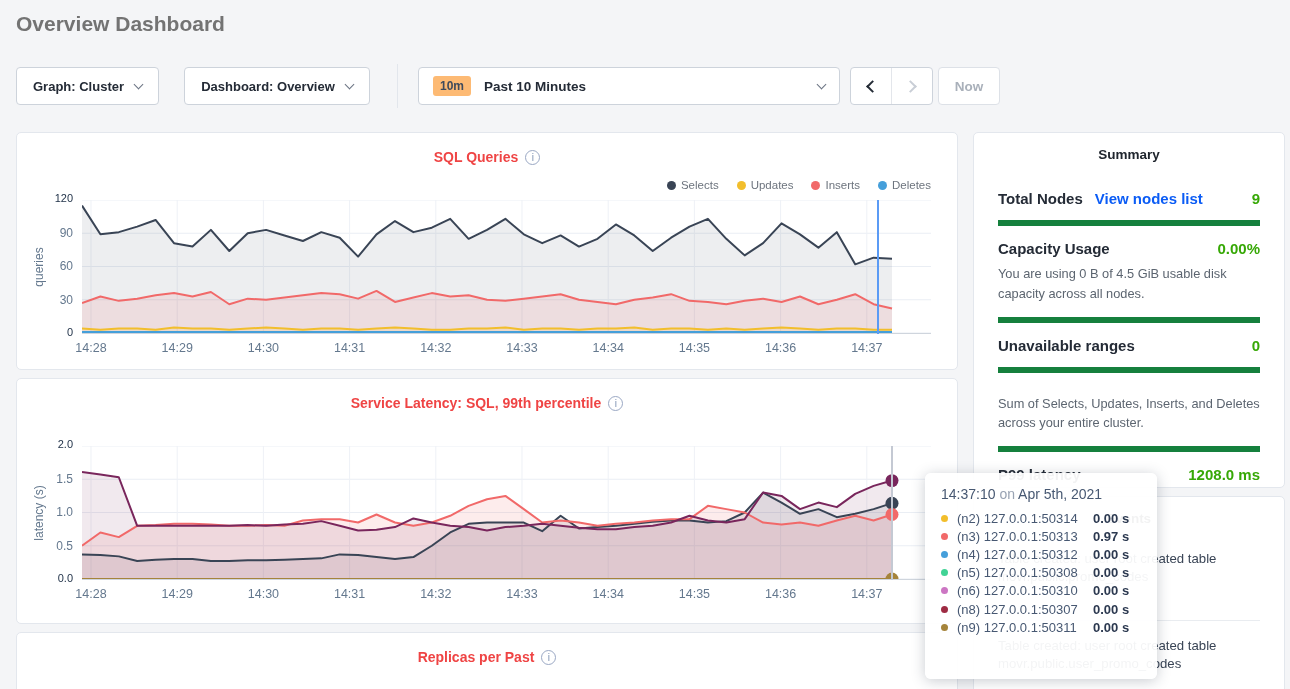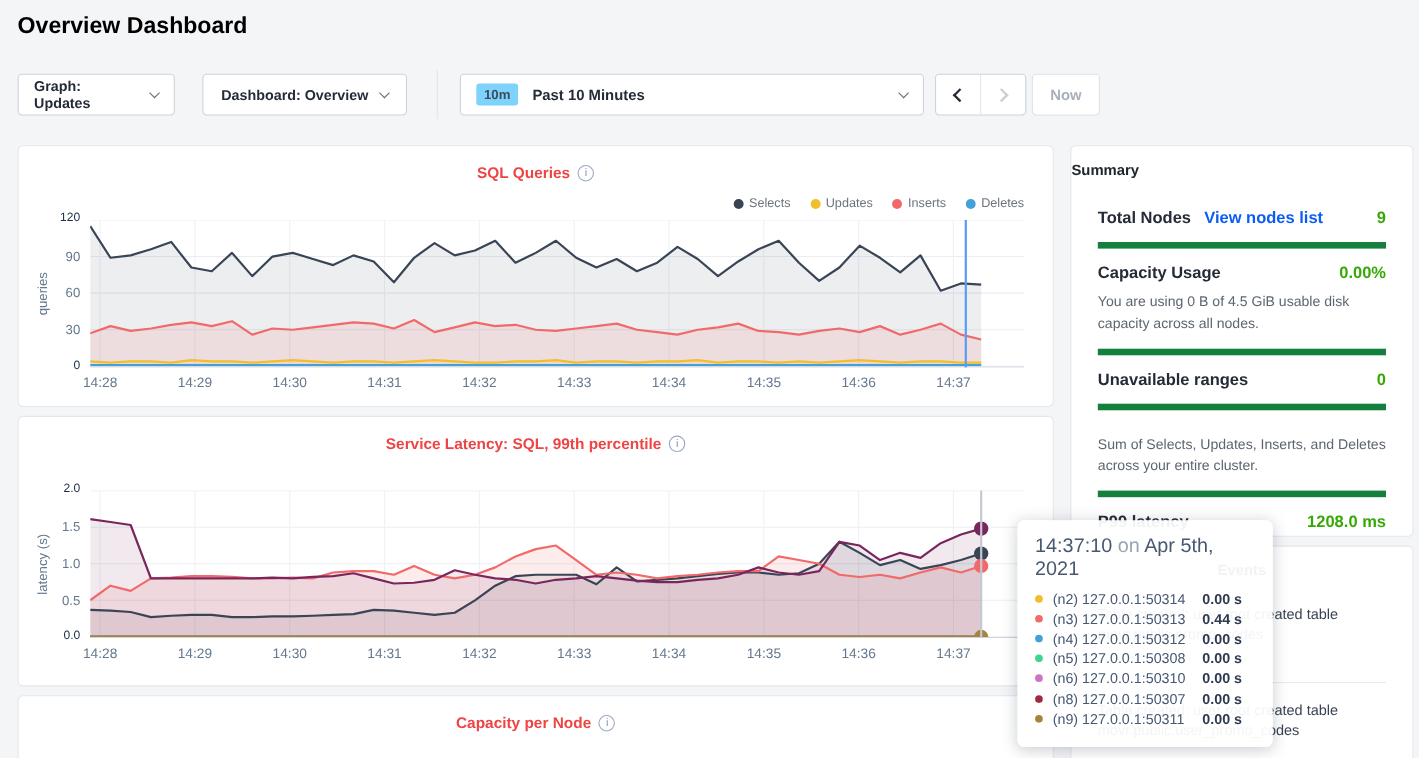--- a/index.html
+++ b/index.html
@@ -1,26 +1,26 @@
 <!DOCTYPE html>
 <html style="--green: #37a806; --link: #0b5cf5;"><head>
 <meta charset="utf-8">
 <style>
   html,body{margin:0;padding:0;width:1290px;height:689px;overflow:hidden;
     background:#f4f5f7;font-family:"Liberation Sans",sans-serif;color:#1f2733;}
   *{box-sizing:border-box}
   
-  #page-title{position:absolute;left:16px;top:12px;font-size:21px;font-weight:600;color:#000000;margin:0}
+  #page-title{position:absolute;left:16px;top:12px;font-size:21px;font-weight:600;color:#737373;margin:0}
   .ctl{position:absolute;top:67px;height:38px;background:#fff;border:1px solid #cdd3db;border-radius:4px;
     display:flex;align-items:center;font-size:13px;font-weight:bold;color:#242b36;cursor:pointer;padding:0 14px}
   #graph-dd{left:16px;width:143px;justify-content:center;gap:11px}
   #dash-dd{left:184px;width:186px;justify-content:center;gap:11px}
   #ctl-divider{position:absolute;left:397px;top:64px;width:1px;height:44px;background:#e2e6ec}
   #time-picker{left:418px;width:422px}
-  .badge{background:#7dd3fc;color:#3e4a5c;font-weight:bold;font-size:12px;padding:3px 7px;border-radius:3px;margin-right:13px}
+  .badge{background:#fdba74;color:#3e4a5c;font-weight:bold;font-size:12px;padding:3px 7px;border-radius:3px;margin-right:13px}
   #time-picker .lbl{font-size:13.5px}
   .chev{width:7px;height:7px;border-right:1.8px solid #6b7483;border-bottom:1.8px solid #6b7483;
     transform:rotate(45deg);margin-top:-4px;flex:none}
   #time-picker .chev{margin-left:auto}
   #pager{position:absolute;left:850px;top:67px;width:83px;height:38px;background:#fff;border:1px solid #cdd3db;
     border-radius:4px;display:flex}
   #pager button{flex:1;background:none;border:none;display:flex;align-items:center;justify-content:center;cursor:pointer;padding:0}
   #pager button + button{border-left:1px solid #e3e6eb}
   .arrow-l{width:9px;height:9px;border-left:2.5px solid #242b36;border-bottom:2.5px solid #242b36;transform:rotate(45deg);margin-left:3px}
   .arrow-r{width:9px;height:9px;border-right:2.5px solid #c9ced6;border-top:2.5px solid #c9ced6;transform:rotate(45deg);margin-right:3px}
@@ -44,54 +44,54 @@
   .llabel{font-size:11.5px;color:#6d747e}
   .ylabel{position:absolute;left:22px;top:134px;transform:translate(-50%,-50%) rotate(-90deg);
     font-size:12px;color:#64788e;white-space:nowrap}
   .ytick{position:absolute;left:0;width:56px;text-align:right;font-size:12px;color:#64788e}
   .ytick.bold{font-weight:normal;color:#1c2e45;font-size:11px}
   .xtick{position:absolute;width:50px;text-align:center;font-size:12.5px;color:#64788e}
   .plot{position:absolute;border-bottom:1px solid #cfd5dd;cursor:crosshair}
   .plot svg{display:block}
   .hline{position:absolute;top:0;height:134px}
   
-  .sheading{padding-top:14px;font-size:13.5px;font-weight:bold;color:#20262e}
+  .sheading{padding-top:14px;text-align:center;font-size:13.5px;font-weight:bold;color:#20262e}
   #summary-items{margin-top:14px;padding:0 24px}
   .sitem{padding:14px 0 13px}
   .sdiv{border-bottom:6px solid #15803d}
   .srow{display:flex;align-items:baseline}
   .slabel{font-size:15px;font-weight:bold;color:#242b36}
   .slink{font-size:15px;font-weight:bold;color:var(--link,#0b5cf5);margin-left:12px;cursor:pointer}
   .sval{margin-left:auto;font-size:15px;font-weight:bold;color:var(--green,#37a806)}
   .sdesc{margin-top:7px;font-size:12.8px;line-height:1.55;color:#5c6570}
   
   .eheading{padding-top:14px;text-align:center;font-size:13.5px;font-weight:bold;color:#20262e}
   #events-items{margin-top:24px;padding:0 24px}
   .eline{font-size:13.2px;line-height:18px;color:#394455}
   .ediv{border-top:1px solid #e9ecf0;margin:34px 0 16px}
   
   #tooltip{position:absolute;left:925px;top:473px;width:232px;height:206px;background:rgba(255,255,255,0.94);
     border-radius:6px;box-shadow:0 2px 14px rgba(40,50,70,0.25);z-index:60;padding:13px 16px}
-  .thead{font-size:18px;color:#475872}
+  .thead{font-size:14px;color:#475872}
   .thead .ton{color:#99a3b3}
   #tooltip-rows{margin-top:7px}
   .trow{display:flex;align-items:center;height:18.2px}
   .tdot{width:7px;height:7px;border-radius:50%;margin-right:9px;flex:none}
   .tlabel{font-size:13px;color:#475872;white-space:nowrap}
   .tval{margin-left:auto;width:48px;font-size:13px;font-weight:bold;color:#2c3950;text-align:left}
 </style>
 </head>
 <body>
 
 <main>
 
   <h1 id="page-title">Overview Dashboard</h1>
 
   <div class="ctl" id="graph-dd">
-    <span>Graph: Updates</span>
+    <span>Graph: Cluster</span>
     <span class="chev"></span>
   </div>
 
   <div class="ctl" id="dash-dd">
     <span>Dashboard: Overview</span>
     <span class="chev"></span>
   </div>
 
   <div id="ctl-divider"></div>
 
@@ -234,21 +234,21 @@
           <circle cx="810" cy="57.620000000000005" r="6.5" fill="#394455"></circle>
           <circle cx="810" cy="69.01" r="6.5" fill="#f16969"></circle>
           <circle cx="810" cy="134" r="6.5" fill="#a5843b"></circle>
         </svg>
         <div class="hline" style="left: 809px; width: 2px; background: rgb(196, 201, 211);"></div>
       </div>
     </section>
 
   <section class="card" id="chart2">
     <div class="ctitle">
-      <span>Capacity per Node</span><span class="info-icon"></span>
+      <span>Replicas per Past</span><span class="info-icon"></span>
     </div>
   </section>
 
   <aside class="card" id="summary-card">
     <div class="sheading">Summary</div>
     <div id="summary-items">
         <div class="sitem sdiv">
           <div class="srow">
             <span class="slabel">Total Nodes</span>
             <span class="slink">View nodes list</span>
@@ -303,21 +303,21 @@
     </div>
     <div id="tooltip-rows">
         <div class="trow">
           <span class="tdot" style="background: rgb(242, 190, 44);"></span>
           <span class="tlabel">(n2) 127.0.0.1:50314</span>
           <span class="tval">0.00 s</span>
         </div>
         <div class="trow">
           <span class="tdot" style="background: rgb(241, 105, 105);"></span>
           <span class="tlabel">(n3) 127.0.0.1:50313</span>
-          <span class="tval">0.44 s</span>
+          <span class="tval">0.97 s</span>
         </div>
         <div class="trow">
           <span class="tdot" style="background: rgb(69, 159, 218);"></span>
           <span class="tlabel">(n4) 127.0.0.1:50312</span>
           <span class="tval">0.00 s</span>
         </div>
         <div class="trow">
           <span class="tdot" style="background: rgb(65, 211, 149);"></span>
           <span class="tlabel">(n5) 127.0.0.1:50308</span>
           <span class="tval">0.00 s</span>

